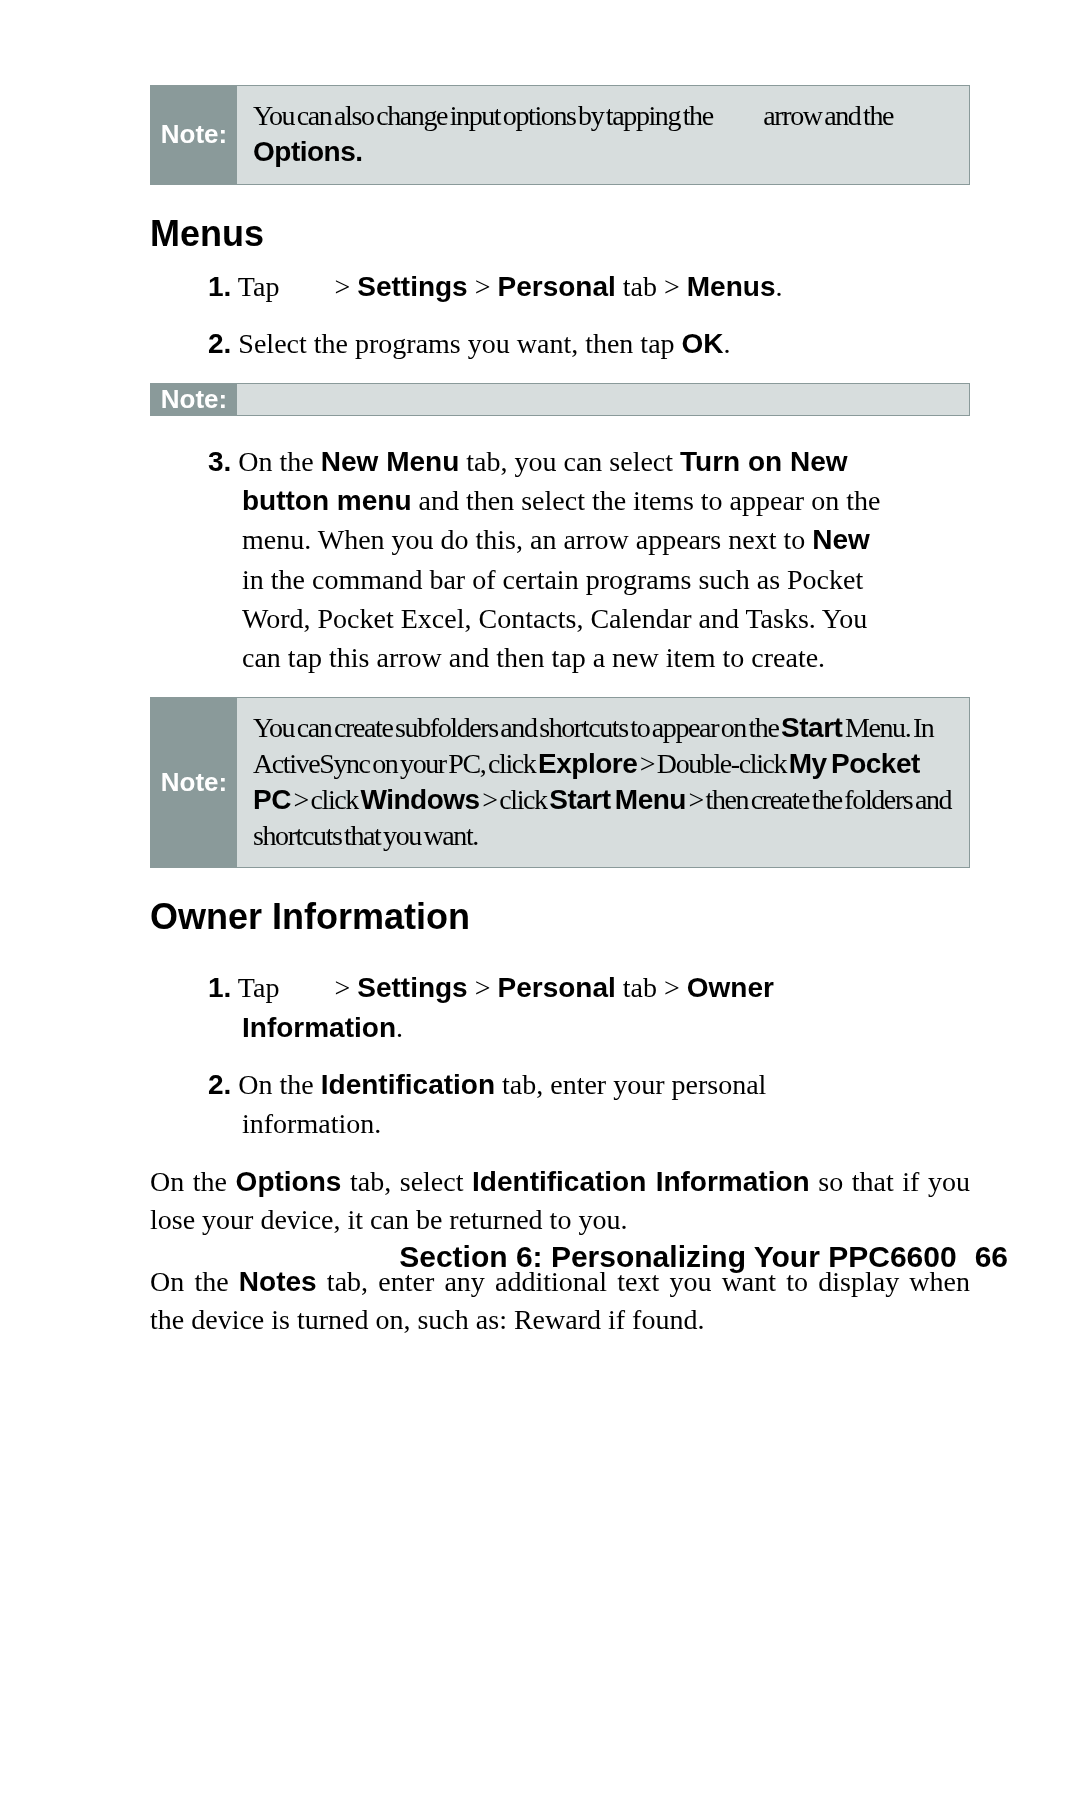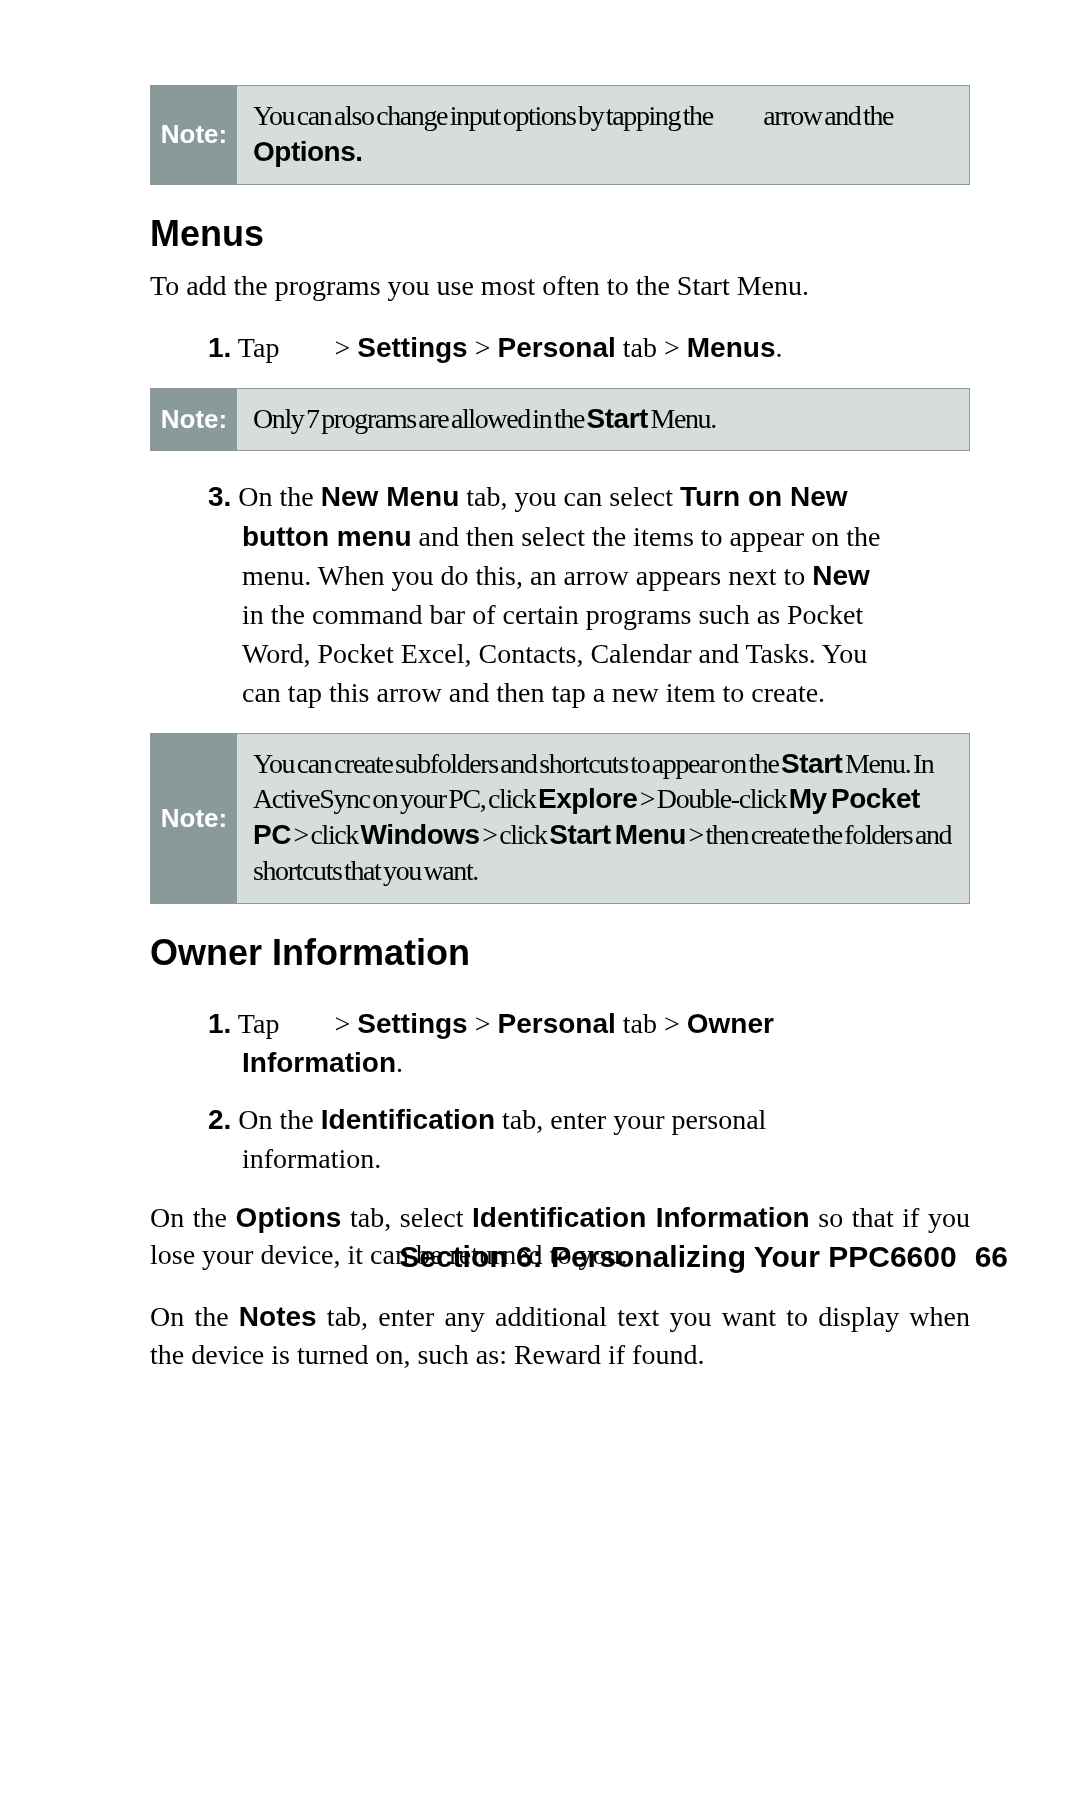--- a/index.html
+++ b/index.html
@@ -108,34 +108,34 @@
 
   <div class="note">
     <div class="note-label">Note:</div>
     <div class="note-body">
       <span>You can also change input options by tapping the </span><span class="start-gap"></span><span>arrow and the </span><span class="sans bold">Options.</span>
     </div>
   </div>
 
   <h2 class="section">Menus</h2>
 
-  <p class="body">To add the programs you use most often to the Start Menu.</p>
 
   <ol class="steps">
     <li>
       <span class="num">1.</span>
       <span class="txt">Tap</span><span class="start-gap"></span><span class="txt"> &gt; </span><span class="sans bold">Settings</span><span class="txt"> &gt; </span><span class="sans bold">Personal</span><span class="txt"> tab &gt; </span><span class="sans bold">Menus</span><span class="txt">.</span>
     </li>
+    <li>
+      <span class="num">2.</span>
+      <span class="txt">Select the programs you want, then tap </span><span class="sans bold">OK</span><span class="txt">.</span>
+    </li>
   </ol>
 
   <div class="note" style="margin-top:4px;">
     <div class="note-label">Note:</div>
-    <div class="note-body">
-      <span>Only 7 programs are allowed in the </span><span class="sans bold">Start</span><span> Menu.</span>
-    </div>
   </div>
 
   <ol class="steps" style="margin-top:2px;">
     <li>
       <span class="num">3.</span>
       <span class="txt">On the </span><span class="sans bold">New Menu</span><span class="txt"> tab, you can select </span><span class="sans bold">Turn on New button menu</span><span class="txt"> and then select the items to appear on the menu. When you do this, an arrow appears next to </span><span class="sans bold">New</span><span class="txt"> in the command bar of certain programs such as Pocket Word, Pocket Excel, Contacts, Calendar and Tasks. You can tap this arrow and then tap a new item to create.</span>
     </li>
   </ol>
 
   <div class="note">

